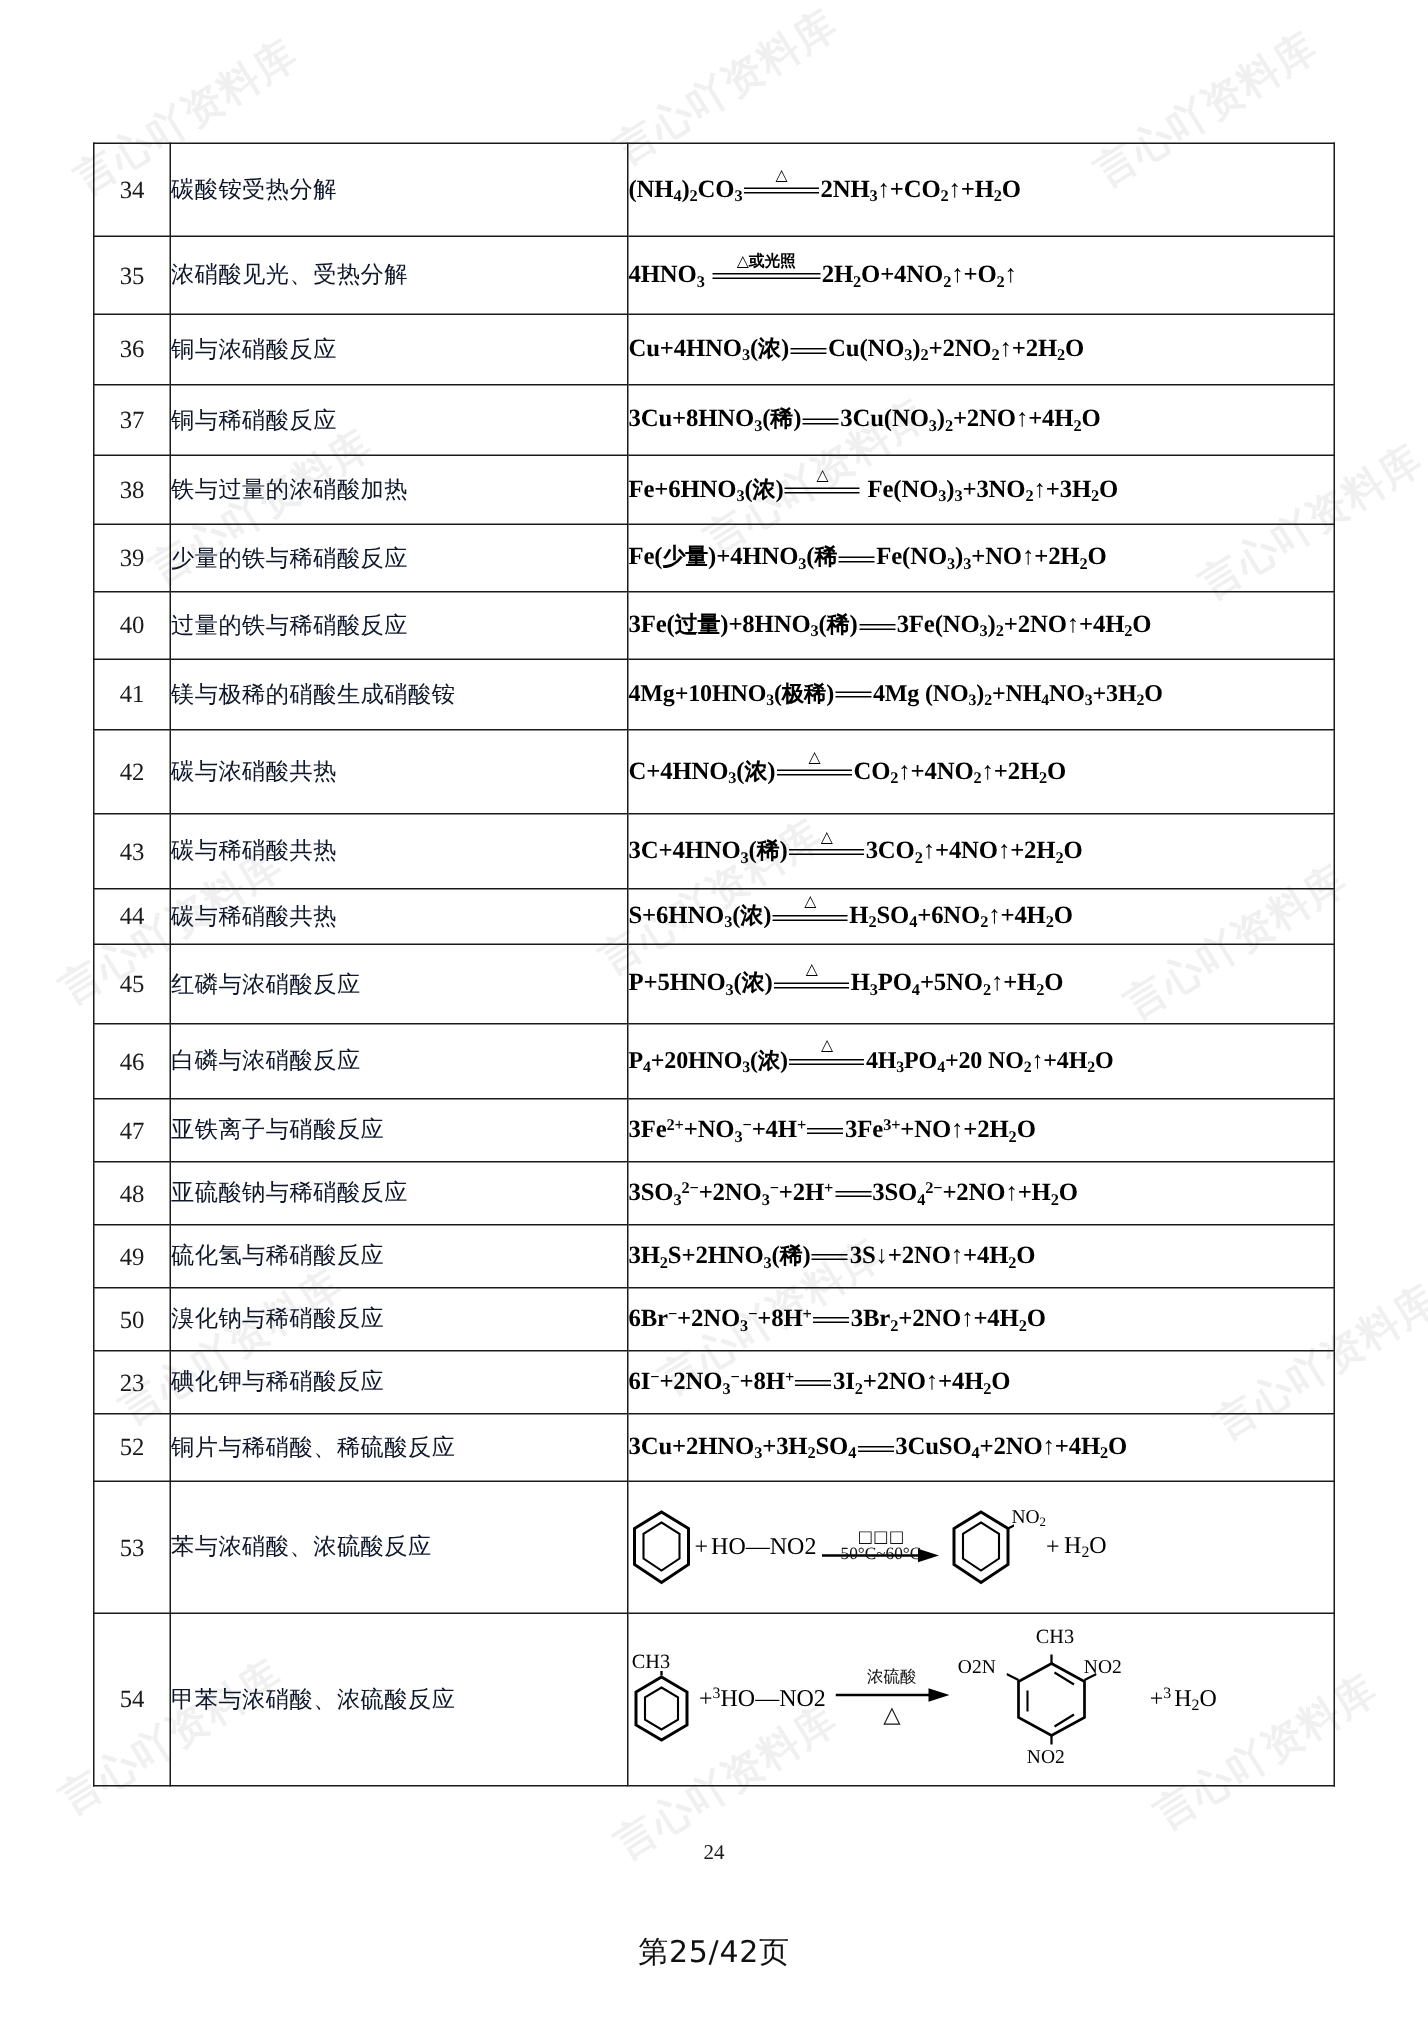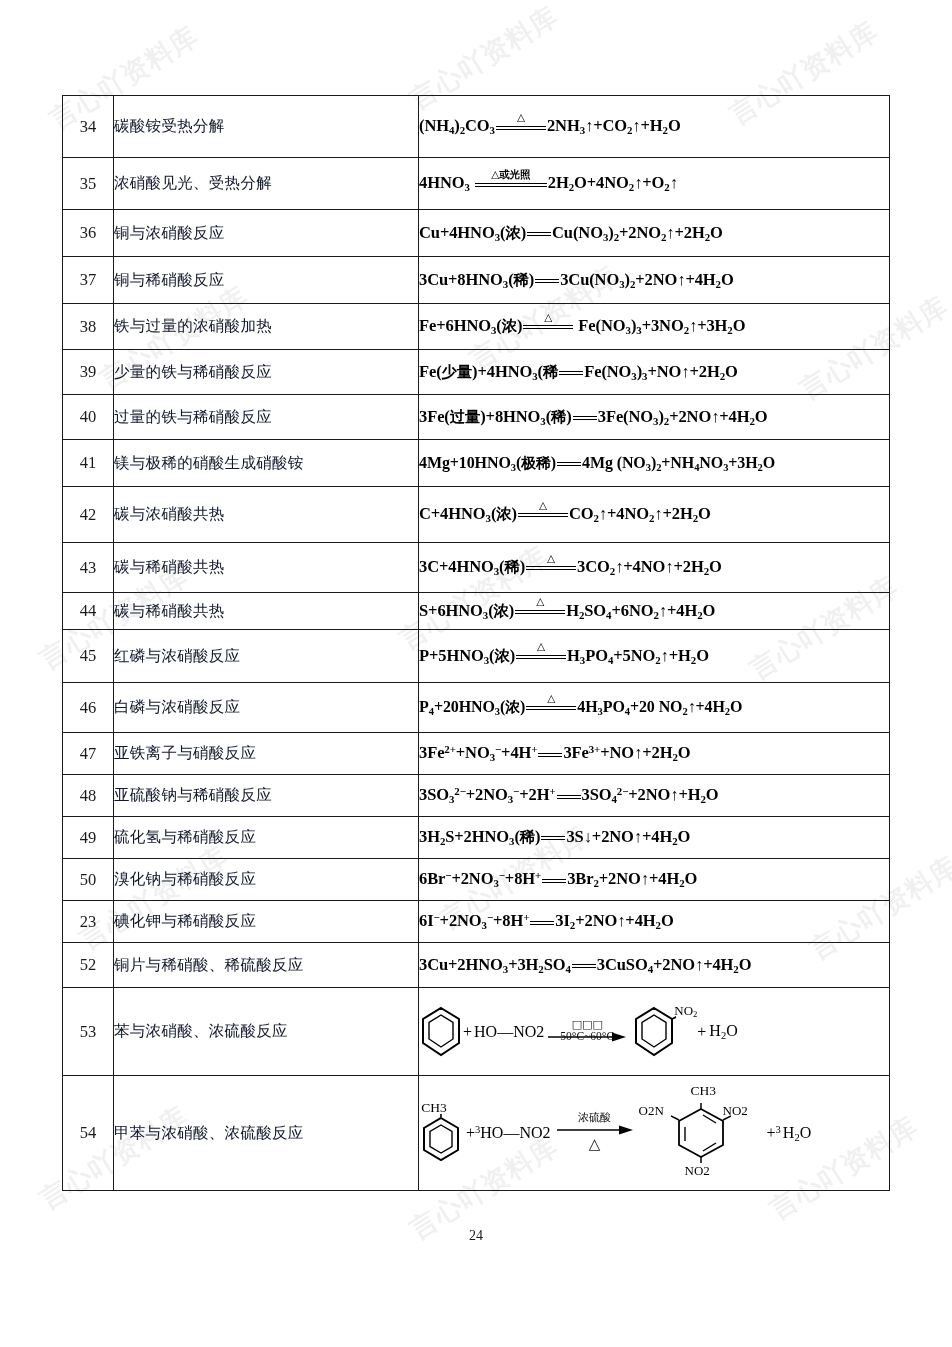--- a/index.html
+++ b/index.html
@@ -436,14 +436,15 @@
         <span class="lbl">+<sup>3</sup></span>
         <span class="lbl" style="margin-left:2px">H<sub>2</sub>O</span>
       </div>
     </td>
   </tr>
 
   </tbody>
 </table>
 
 <div class="footer-num">24</div>
+<div class="footer-page">第25/42页</div>
 
 </div>
 
 </body></html>

